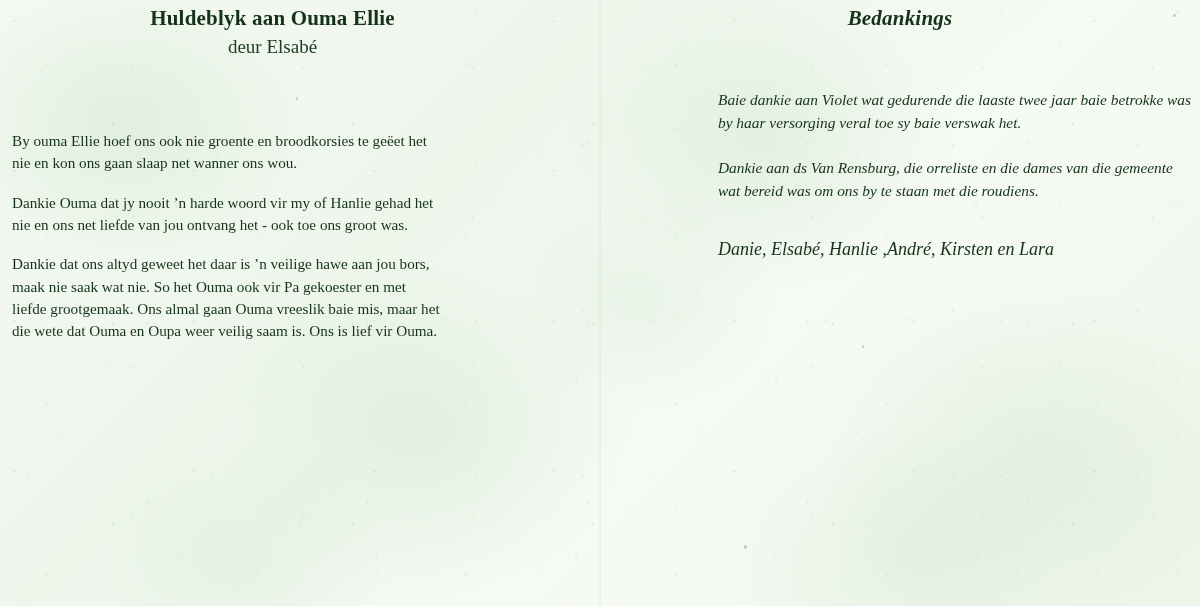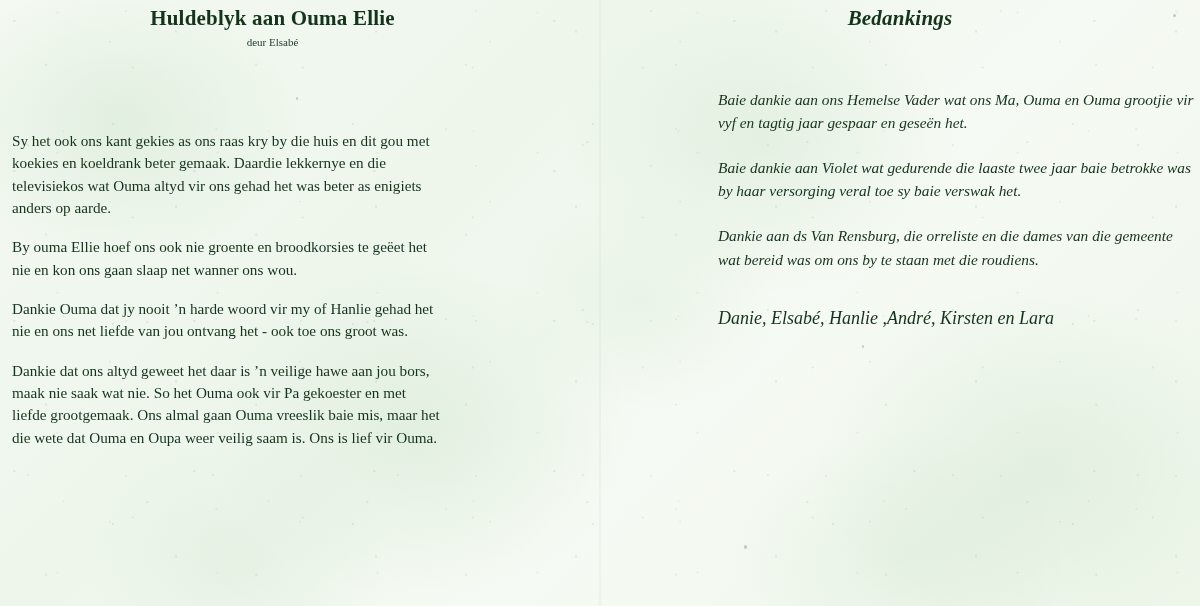--- a/index.html
+++ b/index.html
@@ -78,21 +78,21 @@
     top: 6px;
     left: 0;
     width: 545px;
   }
   .byline {
     position: absolute;
     top: 36px;
     left: 0;
     width: 545px;
     text-align: center;
-    font-size: 11px;
+    font-size: 19px;
     color: #1c3a22;
   }
   .title-right {
     position: absolute;
     top: 6px;
     left: 0;
     width: 600px;
   }
   .body-left {
     position: absolute;
@@ -148,29 +148,27 @@
 
   <div class="dot" style="left:296px; top:97px; width:2px; height:3px;"></div>
   <div class="dot" style="left:744px; top:545px; width:3px; height:4px;"></div>
   <div class="dot" style="left:862px; top:345px; width:2px; height:3px;"></div>
   <div class="dot" style="left:1173px; top:14px; width:3px; height:3px;"></div>
 
   <div class="column col-left">
     <h1 class="title title-left">Huldeblyk aan Ouma Ellie</h1>
     <div class="byline">deur Elsabé</div>
     <div class="body-left">
-      <p class="para">Sy het ook ons kant gekies as ons raas kry by die huis en dit gou met koekies en koeldrank beter gemaak.  Daardie lekkernye en die televisiekos wat Ouma altyd vir ons gehad het was beter as enigiets anders op aarde.</p>
       <p class="para">By ouma Ellie hoef ons ook nie groente en broodkorsies te geëet het nie en kon ons gaan slaap net wanner ons wou.</p>
       <p class="para">Dankie Ouma dat jy nooit ’n harde woord vir my of Hanlie gehad het nie en ons net liefde van jou ontvang het - ook toe ons groot was.</p>
       <p class="para">Dankie dat ons altyd geweet het daar is ’n veilige hawe aan jou bors, maak nie saak wat nie. So het Ouma ook vir Pa gekoester en met liefde grootgemaak.  Ons almal gaan Ouma vreeslik baie mis, maar  het die wete dat Ouma en Oupa weer veilig saam is.  Ons is lief vir Ouma.</p>
     </div>
   </div>
 
   <div class="column col-right">
     <h1 class="title title-right">Bedankings</h1>
     <div class="body-right">
-      <p class="para">Baie dankie aan ons Hemelse Vader wat ons Ma, Ouma en Ouma grootjie vir vyf en tagtig jaar gespaar en geseën het.</p>
       <p class="para">Baie dankie aan Violet wat gedurende die laaste twee jaar baie betrokke was by haar versorging veral toe sy baie verswak het.</p>
       <p class="para">Dankie aan ds Van Rensburg, die orreliste en die dames van die gemeente wat bereid was om ons by te staan met die roudiens.</p>
       <div class="signature">Danie, Elsabé, Hanlie ,André, Kirsten en Lara</div>
     </div>
   </div>
 </div>
 
 </body></html>

